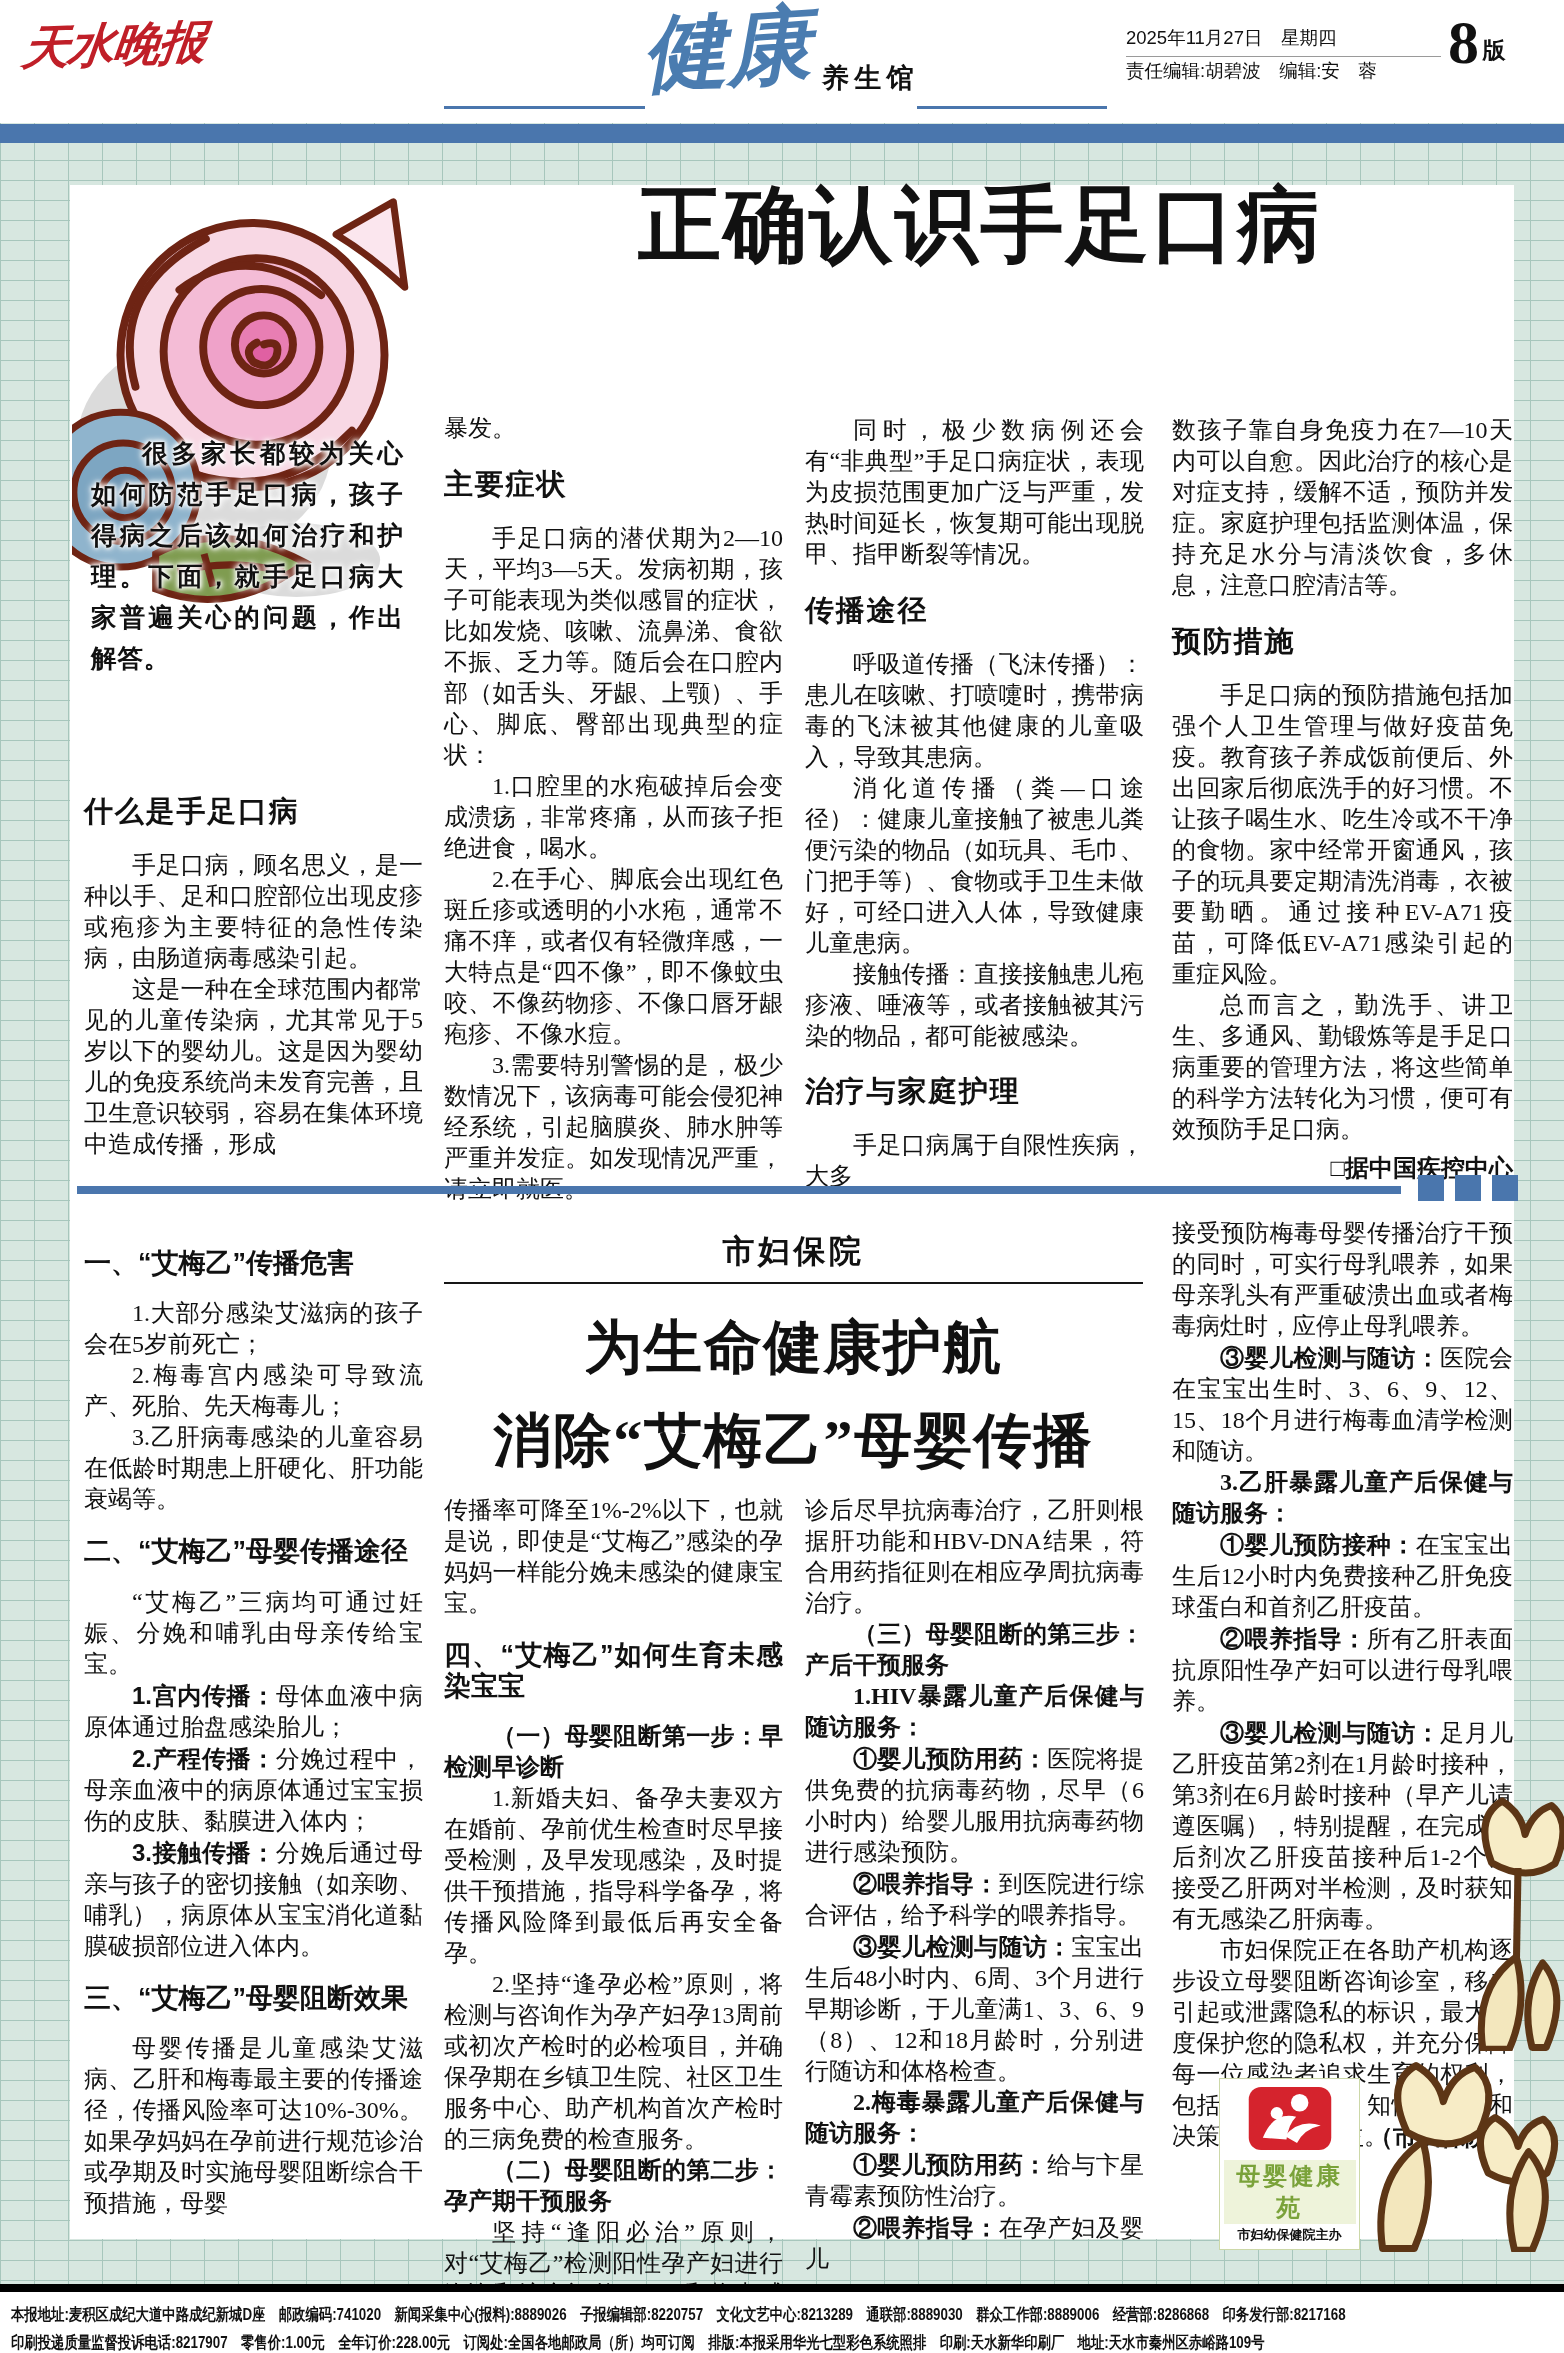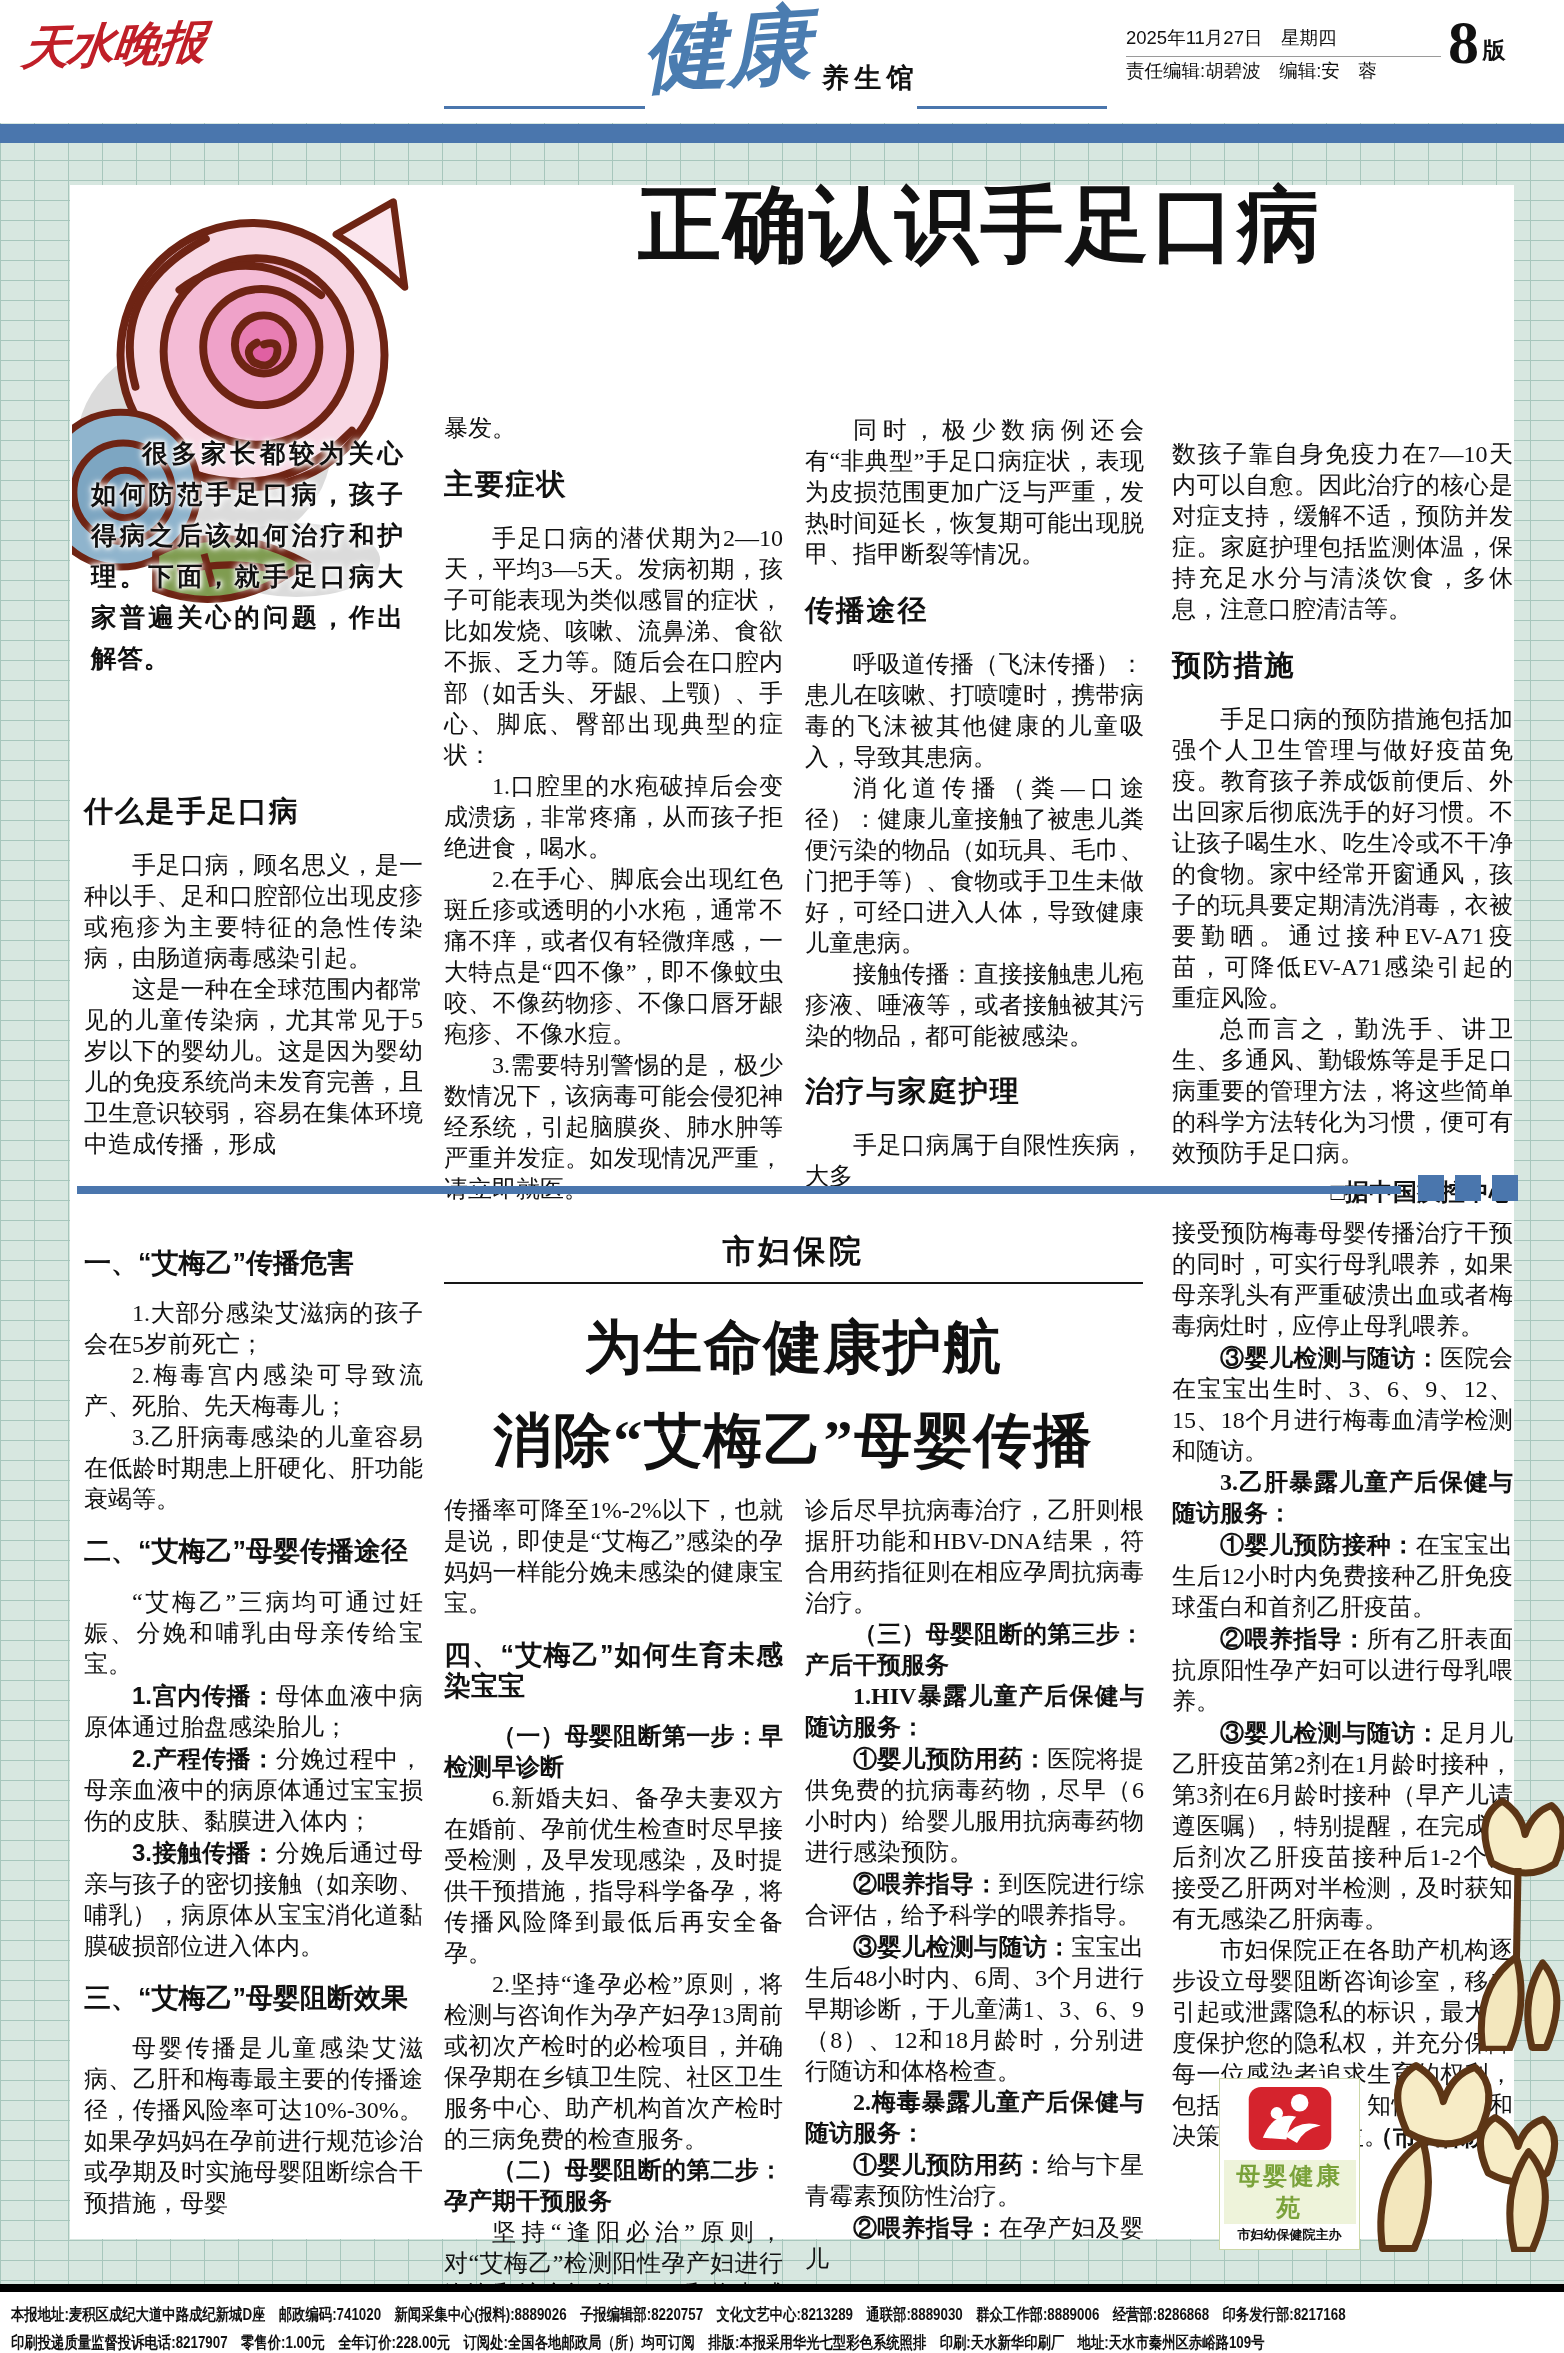--- a/index.html
+++ b/index.html
@@ -51,21 +51,21 @@
     text-shadow:0 0 3.5px #fff,0 0 5.3px #fff,0 0 7px #fff,0 0 8.8px #fff;
   }
   .a1-title { left:457px; top:180px; width:1047px; text-align:center;
     font-size:83px; font-weight:bold; letter-spacing:2.6px; line-height:1.1;
     font-family:"Liberation Serif",serif; }
 
   .col { position:absolute; width:339px; font-size:24px; line-height:31px; text-align:justify; }
   #a1c1 { left:84px;  top:794px; }
   #a1c2 { left:444px; top:413px; }
   #a1c3 { left:805px; top:415px; }
-  #a1c4 { left:1172px; top:415px; width:341px;margin-top:24px; }
+  #a1c4 { left:1172px; top:415px; width:341px; }
 
   .sec-h { font-family:Liberation Sans, sans-serif; font-size:29px; font-weight:bold;
     margin:24.6px 0 23px; letter-spacing:1.8px; }
   .col .sec-h:first-child { margin-top:1.8px; }
   .para { margin:0; text-indent:2em; }
   .para.noind { text-indent:0; }
   .para.kai { font-weight:bold; }
   .para .lead { font-family:"Liberation Sans",sans-serif; font-weight:bold; }
   .byline { font-family:"Liberation Sans",sans-serif; font-weight:bold;
     text-align:right; text-indent:0; margin-top:7px; }
@@ -205,21 +205,21 @@
       <p class="para"><b class="lead">1.宫内传播：</b>母体血液中病原体通过胎盘感染胎儿；</p>
       <p class="para"><b class="lead">2.产程传播：</b>分娩过程中，母亲血液中的病原体通过宝宝损伤的皮肤、黏膜进入体内；</p>
       <p class="para"><b class="lead">3.接触传播：</b>分娩后通过母亲与孩子的密切接触（如亲吻、哺乳），病原体从宝宝消化道黏膜破损部位进入体内。</p>
       <h3 class="sec-h">三、“艾梅乙”母婴阻断效果</h3>
       <p class="para">母婴传播是儿童感染艾滋病、乙肝和梅毒最主要的传播途径，传播风险率可达10%-30%。如果孕妈妈在孕前进行规范诊治或孕期及时实施母婴阻断综合干预措施，母婴</p>
     </div>
   <div class="col" id="a2c2">
       <p class="para noind">传播率可降至1%-2%以下，也就是说，即使是“艾梅乙”感染的孕妈妈一样能分娩未感染的健康宝宝。</p>
       <h3 class="sec-h">四、“艾梅乙”如何生育未感染宝宝</h3>
       <p class="para kai">（一）母婴阻断第一步：早检测早诊断</p>
-      <p class="para">6.新婚夫妇、备孕夫妻双方在婚前、孕前优生检查时尽早接受检测，及早发现感染，及时提供干预措施，指导科学备孕，将传播风险降到最低后再安全备孕。</p>
+      <p class="para">1.新婚夫妇、备孕夫妻双方在婚前、孕前优生检查时尽早接受检测，及早发现感染，及时提供干预措施，指导科学备孕，将传播风险降到最低后再安全备孕。</p>
       <p class="para">2.坚持“逢孕必检”原则，将检测与咨询作为孕产妇孕13周前或初次产检时的必检项目，并确保孕期在乡镇卫生院、社区卫生服务中心、助产机构首次产检时的三病免费的检查服务。</p>
       <p class="para kai">（二）母婴阻断的第二步：孕产期干预服务</p>
       <p class="para">坚持“逢阳必治”原则，对“艾梅乙”检测阳性孕产妇进行咨询和综合评估：HIV和梅毒感染确</p>
     </div>
   <div class="col" id="a2c3">
       <p class="para noind">诊后尽早抗病毒治疗，乙肝则根据肝功能和HBV-DNA结果，符合用药指征则在相应孕周抗病毒治疗。</p>
       <p class="para kai">（三）母婴阻断的第三步：产后干预服务</p>
       <p class="para kai">1.HIV暴露儿童产后保健与随访服务：</p>
       <p class="para"><b class="lead">①婴儿预防用药：</b>医院将提供免费的抗病毒药物，尽早（6小时内）给婴儿服用抗病毒药物进行感染预防。</p>
       <p class="para"><b class="lead">②喂养指导：</b>到医院进行综合评估，给予科学的喂养指导。</p>

